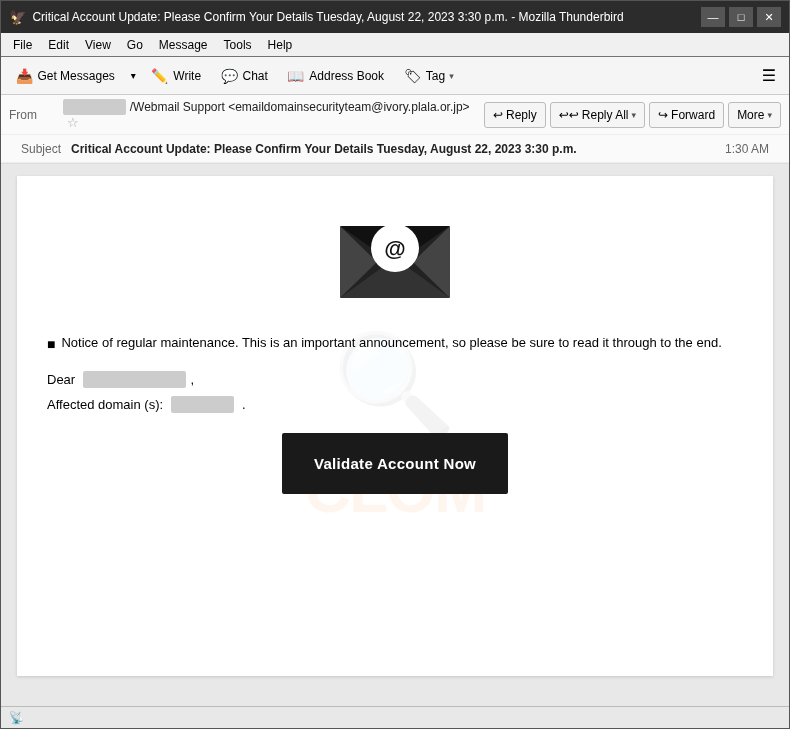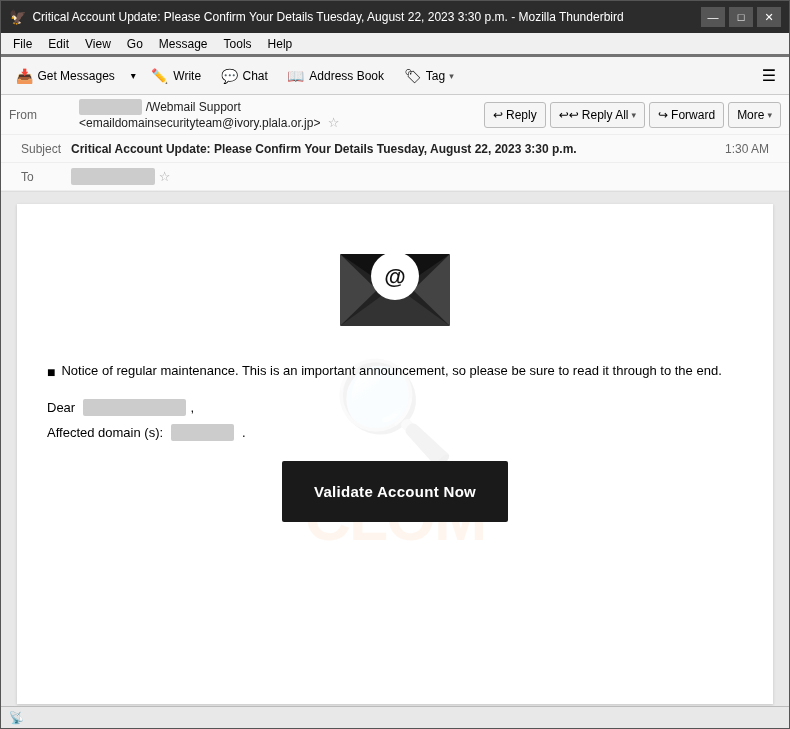--- a/index.html
+++ b/index.html
@@ -52,21 +52,21 @@
       align-items: center;
       justify-content: center;
     }
     
     .menu-bar {
       background: #f0f0f0;
       display: flex;
       align-items: center;
       padding: 2px 4px;
       height: 24px;
-      border-bottom: 3px solid #737373;
+      border-bottom: 1px solid #737373;
       flex-shrink: 0;
     }
     .menu-item {
       padding: 2px 8px;
       font-size: 12px;
       cursor: pointer;
       border-radius: 3px;
     }
     
     .toolbar {
@@ -122,21 +122,21 @@
       display: flex;
       align-items: center;
       padding: 3px 20px;
       min-height: 28px;
       border-bottom: 1px solid #eee;
     }
     .email-header-actions {
       display: flex;
       align-items: center;
       padding: 4px 8px;
-      gap: 20px;
+      gap: 4px;
       border-bottom: 1px solid #eee;
     }
     .header-label {
       color: #666;
       font-size: 12px;
       min-width: 50px;
       flex-shrink: 0;
     }
     .header-value {
       font-size: 12px;
@@ -393,25 +393,20 @@
         </button>
       </div>
     </div>
 
     <div class="email-header-row">
       <span class="header-label">Subject</span>
       <span class="header-value subject">Critical Account Update: Please Confirm Your Details Tuesday, August 22, 2023 3:30 p.m.</span>
       <span class="header-time">1:30 AM</span>
     </div>
 
-    <div class="email-header-row">
-      <span class="header-label">To</span>
-      <span class="blurred-text" style="padding:1px 40px;">&nbsp;</span>
-      <span class="star-icon">☆</span>
-    </div>
   </div>
 
   <div class="email-content-area">
     <div class="email-body-wrapper">
 
       <div class="watermark">
         <div class="watermark-content">
           <span class="watermark-icon">🔍</span>
           <span class="watermark-text">CLOM</span>
         </div>

